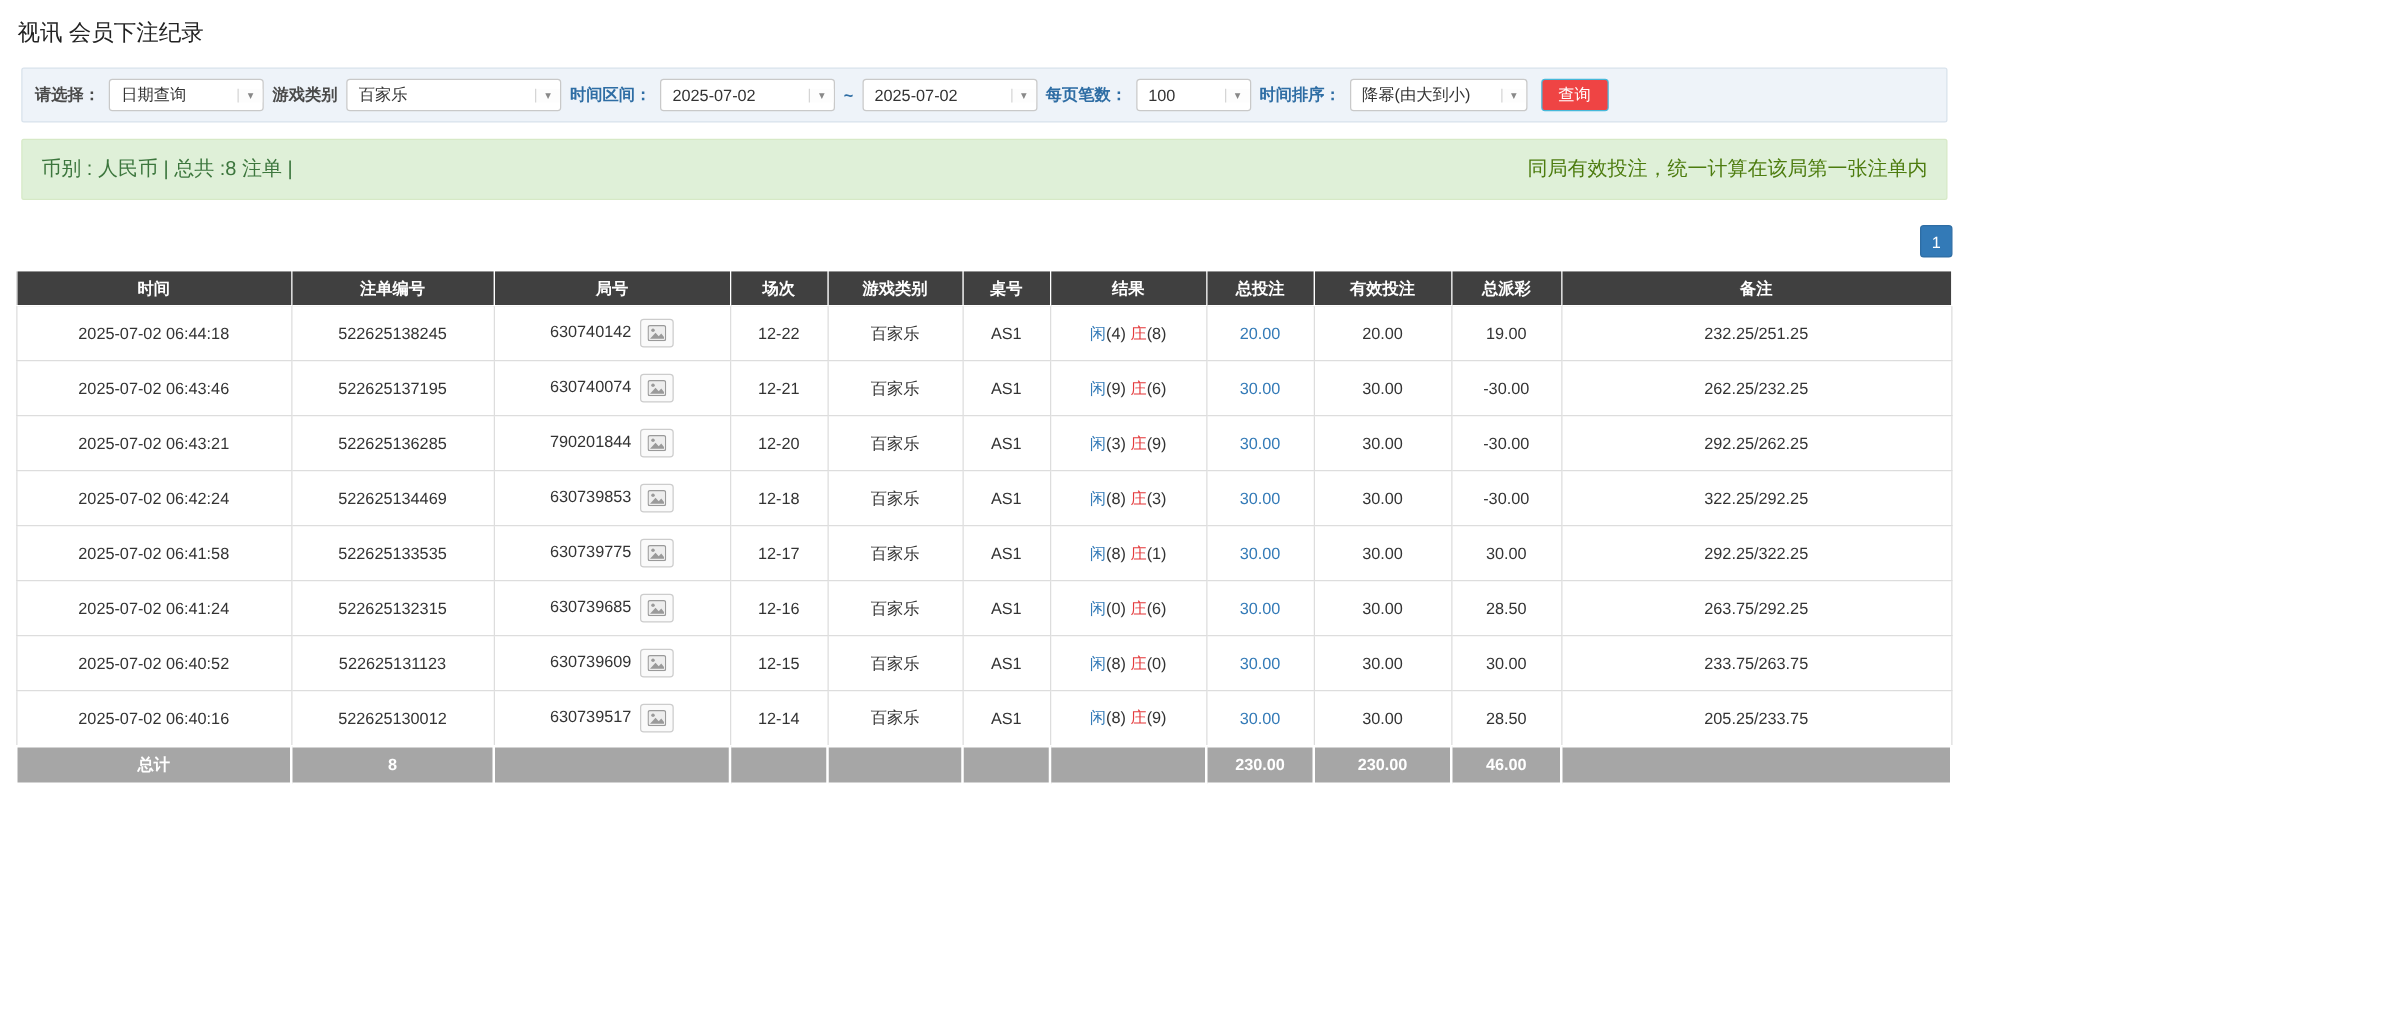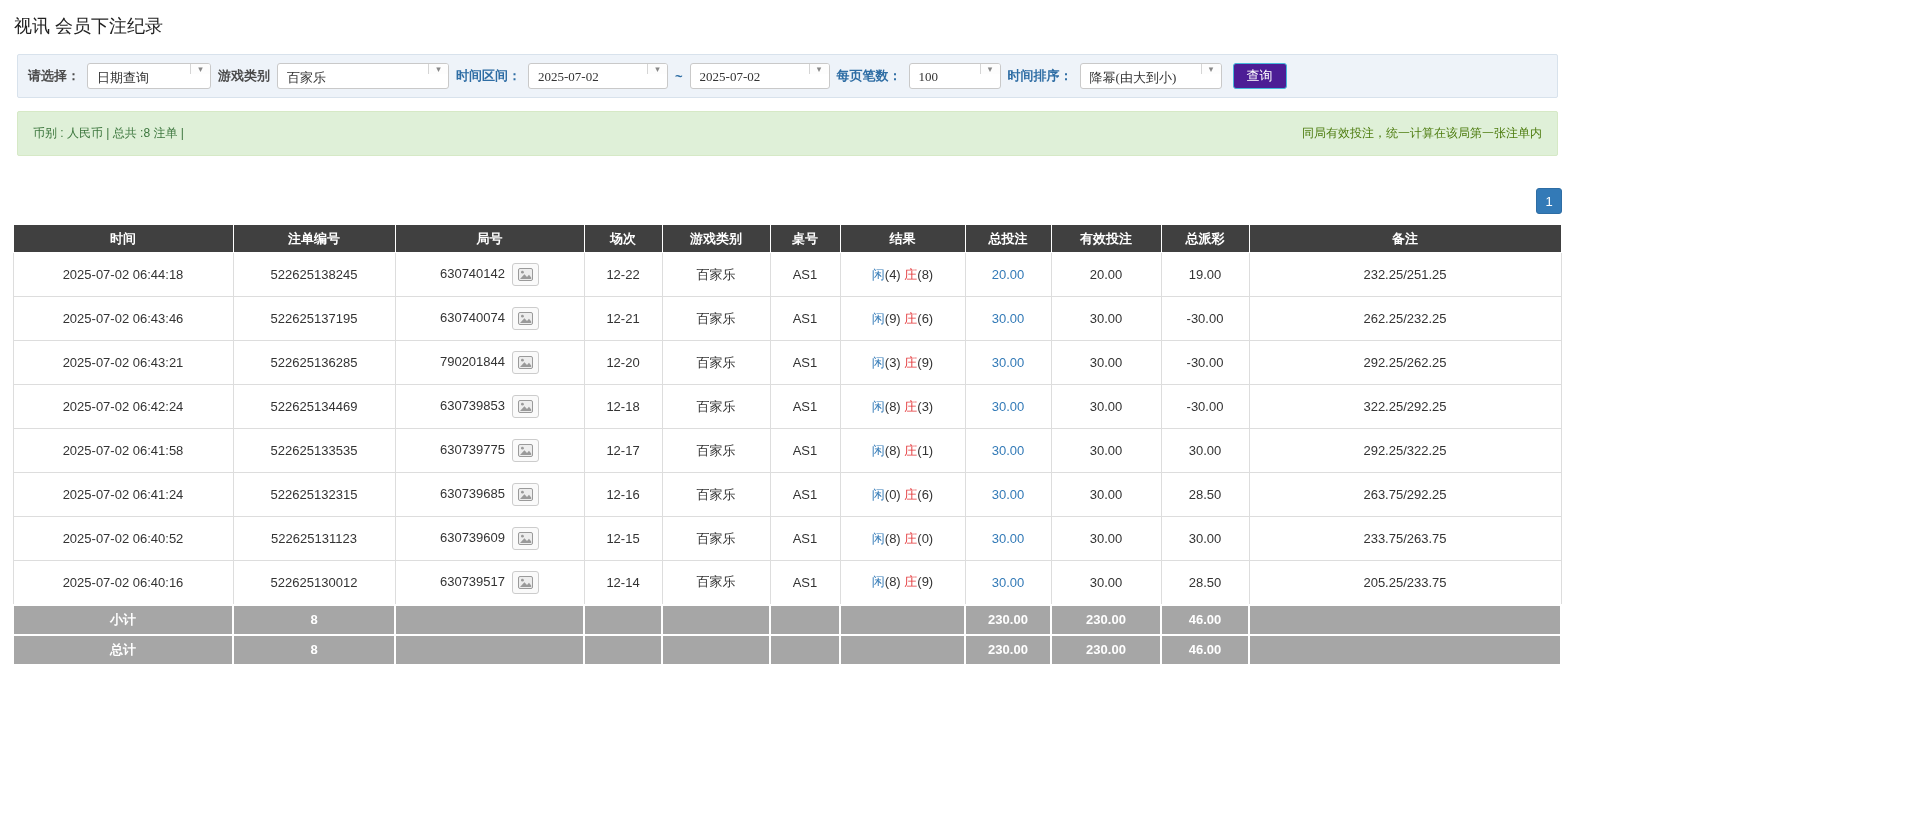--- a/index.html
+++ b/index.html
@@ -29,28 +29,27 @@
     align-items: center;
     gap: 7px;
     margin-bottom: 13px;
     font-size: 13px;
   }
   .lbl { font-weight: bold; white-space: nowrap; }
   .lbl-dark { color: #4a4a4a; }
   .lbl-blue { color: #2e6da4; }
   .combo {
     display: inline-flex;
-    align-items: flex-start;
+    align-items: center;
     background: #fff;
     border: 1px solid #c9c9c9;
     border-radius: 3px;
     height: 26px;
     overflow: hidden;
     cursor: pointer;
-    font-family: Liberation Serif, serif;
   }
   .combo-text {
     padding: 5px 9px;
     font-size: 13px;
     color: #333;
     white-space: nowrap;
     display: flex;
     align-items: center;
   }
   .combo-arrow {
@@ -64,21 +63,21 @@
     background: #fdfdfd;
   }
   .w-query .combo-text  { min-width: 102px; }
   .w-game .combo-text   { min-width: 150px; }
   .w-date .combo-text   { min-width: 118px; }
   .w-size .combo-text   { min-width: 70px; }
   .w-sort .combo-text   { min-width: 120px; }
   .tilde { color: #2e6da4; font-weight: bold; }
   .search-btn {
     margin-left: 4px;
-    background: #4c1d95;
+    background: #ef4444;
     border: 1px solid #46b8da;
     color: #fff;
     font-size: 13px;
     padding: 5px 13px;
     border-radius: 3px;
     cursor: pointer;
     height: 26px;
     line-height: 14px;
   }
 
@@ -86,22 +85,22 @@
   .summary-bar {
     width: 1541px;
     margin-left: 5px;
     background: #dff0d8;
     border: 1px solid #d6e9c6;
     border-radius: 2px;
     padding: 13px 15px;
     display: flex;
     justify-content: space-between;
     align-items: center;
-    font-size: 12px;
-    margin-bottom: 32px;
+    font-size: 16px;
+    margin-bottom: 20px;
   }
   .summary-left { color: #3c763d; }
   .summary-right { color: #4d7c0f; }
 
   
   .pagination {
     width: 1550px;
     display: flex;
     justify-content: flex-end;
     margin: 18px 0 10px 0;
@@ -448,33 +447,20 @@
       <span class="b-name">庄</span><span class="score">(9)</span>
     </td>
     <td><a class="bet-link">30.00</a></td>
     <td>30.00</td>
     <td>28.50</td>
     <td>205.25/233.75</td>
   </tr>
 </tbody>
     <tfoot>
       <tr>
-        <td>小计</td>
-        <td>8</td>
-        <td></td>
-          <td></td>
-          <td></td>
-        <td></td>
-          <td></td>
-        <td>230.00</td>
-        <td>230.00</td>
-        <td>46.00</td>
-        <td></td>
-      </tr>
-      <tr>
         <td>总计</td>
         <td>8</td>
         <td></td>
           <td></td>
           <td></td>
         <td></td>
           <td></td>
         <td>230.00</td>
         <td>230.00</td>
         <td>46.00</td>

